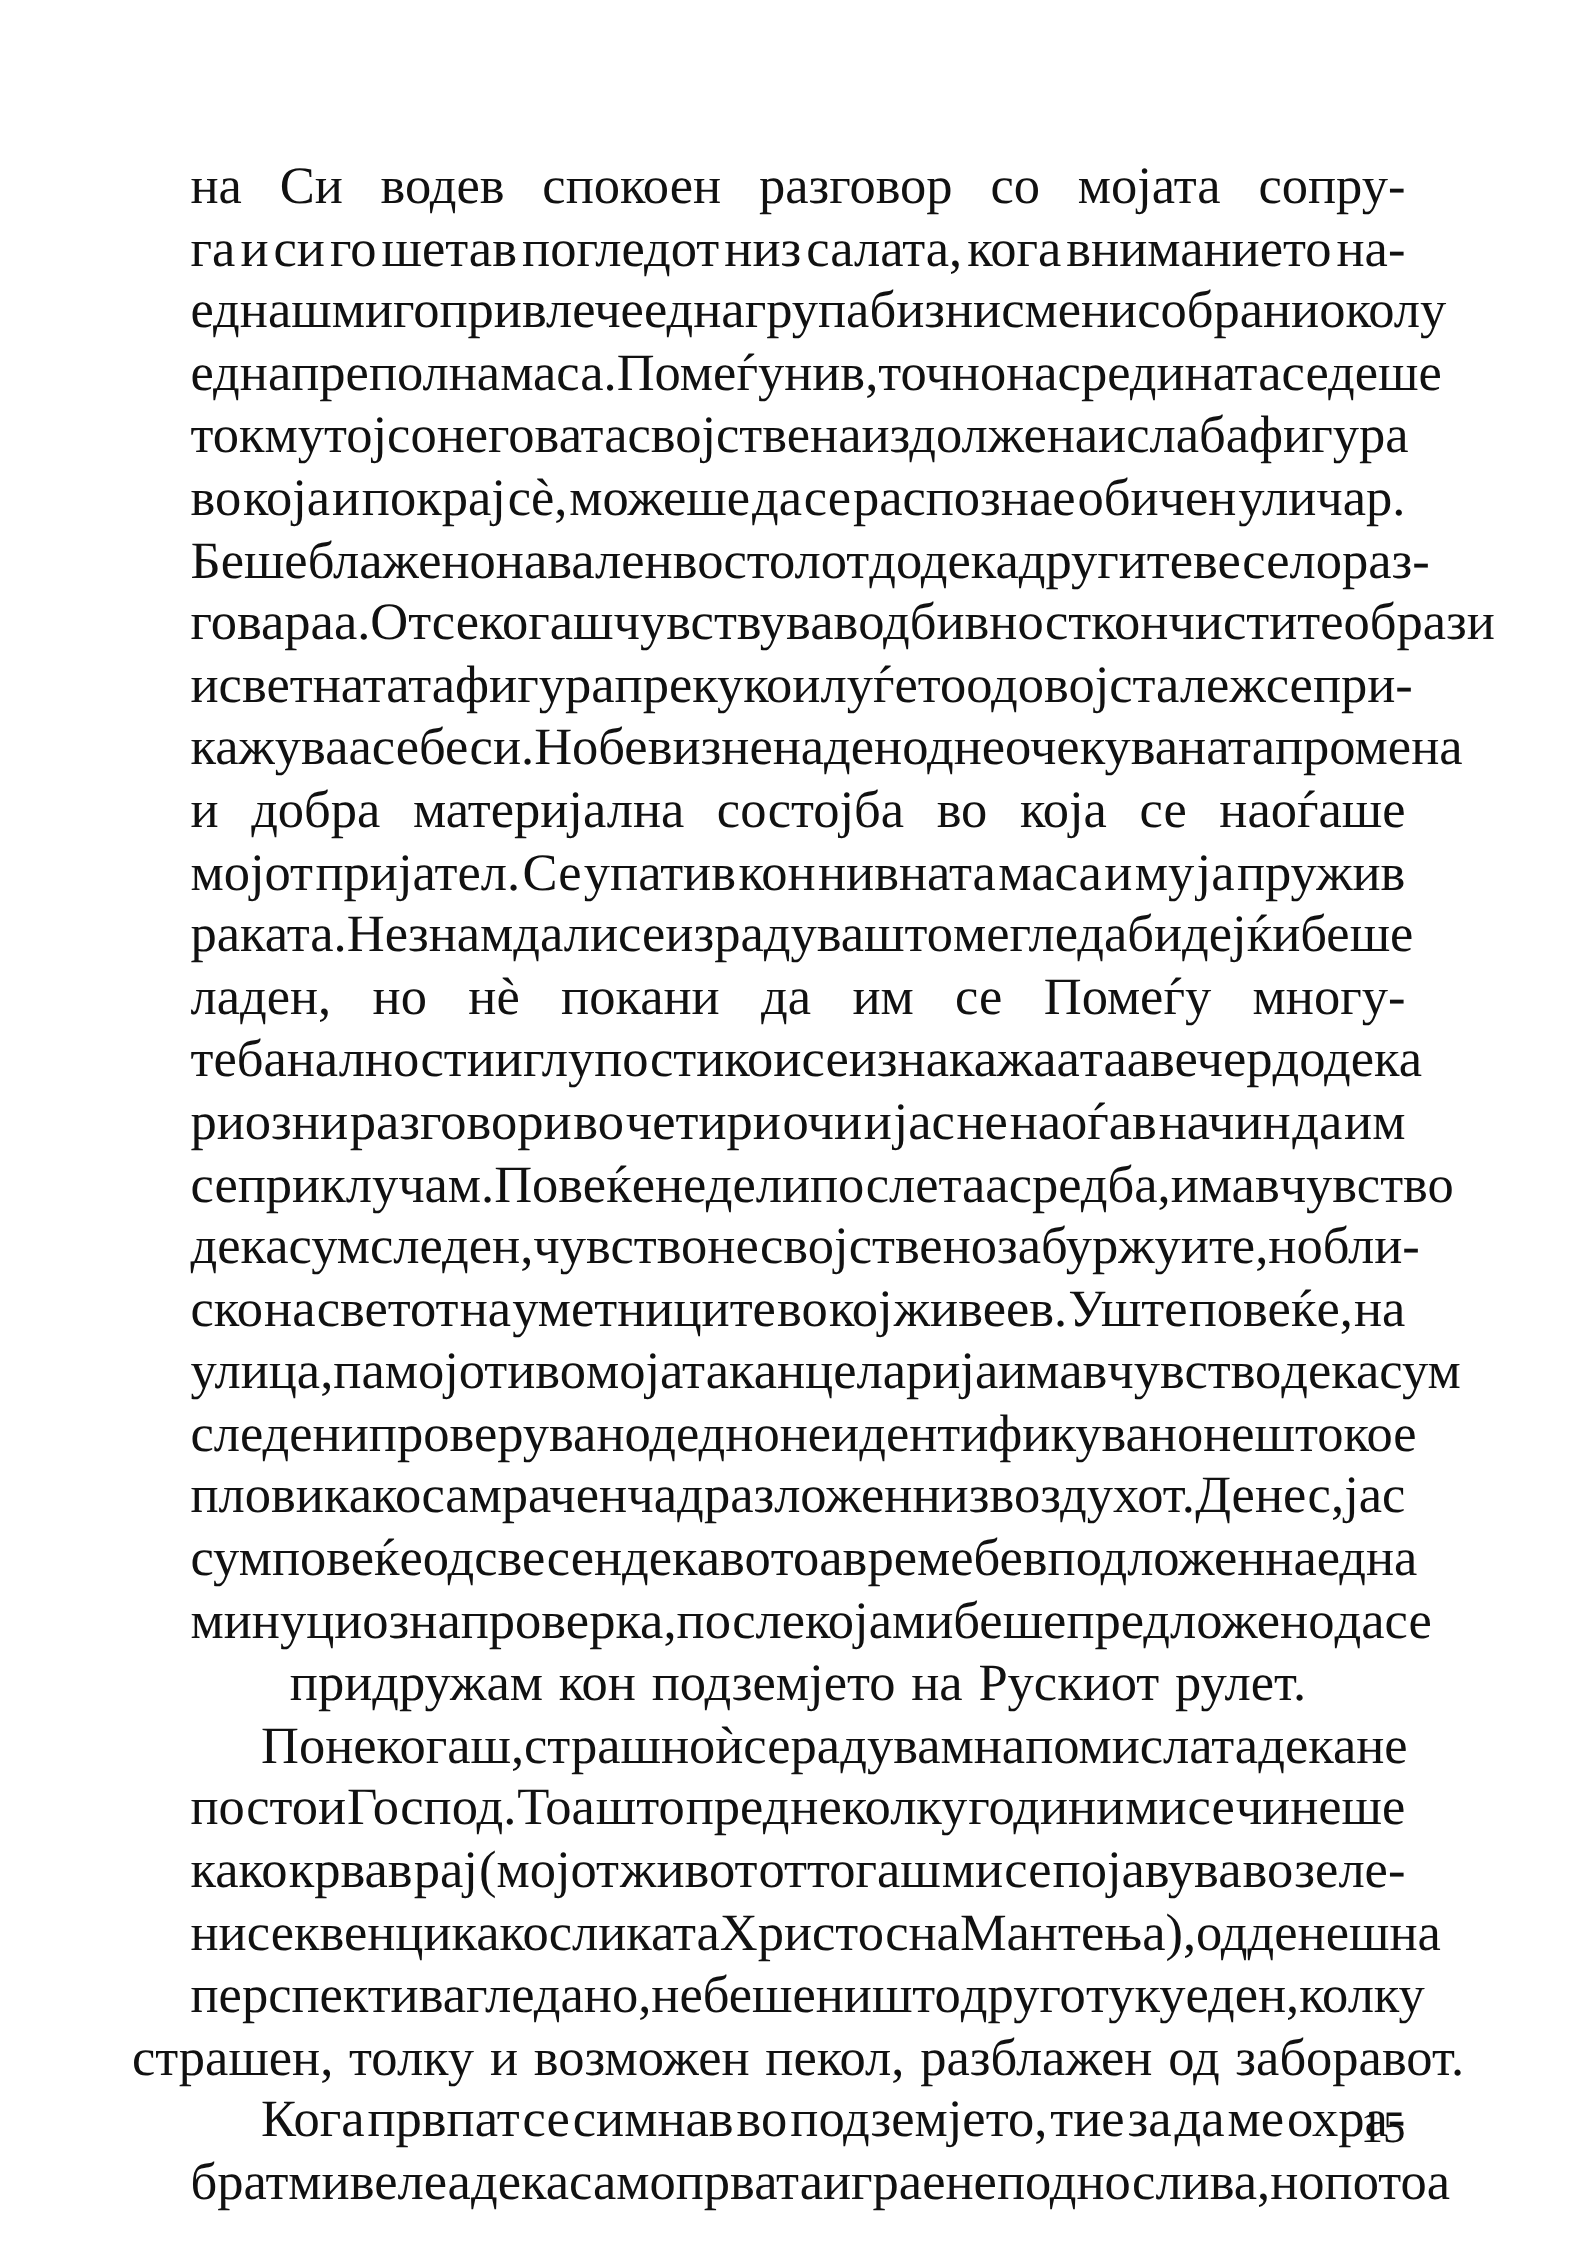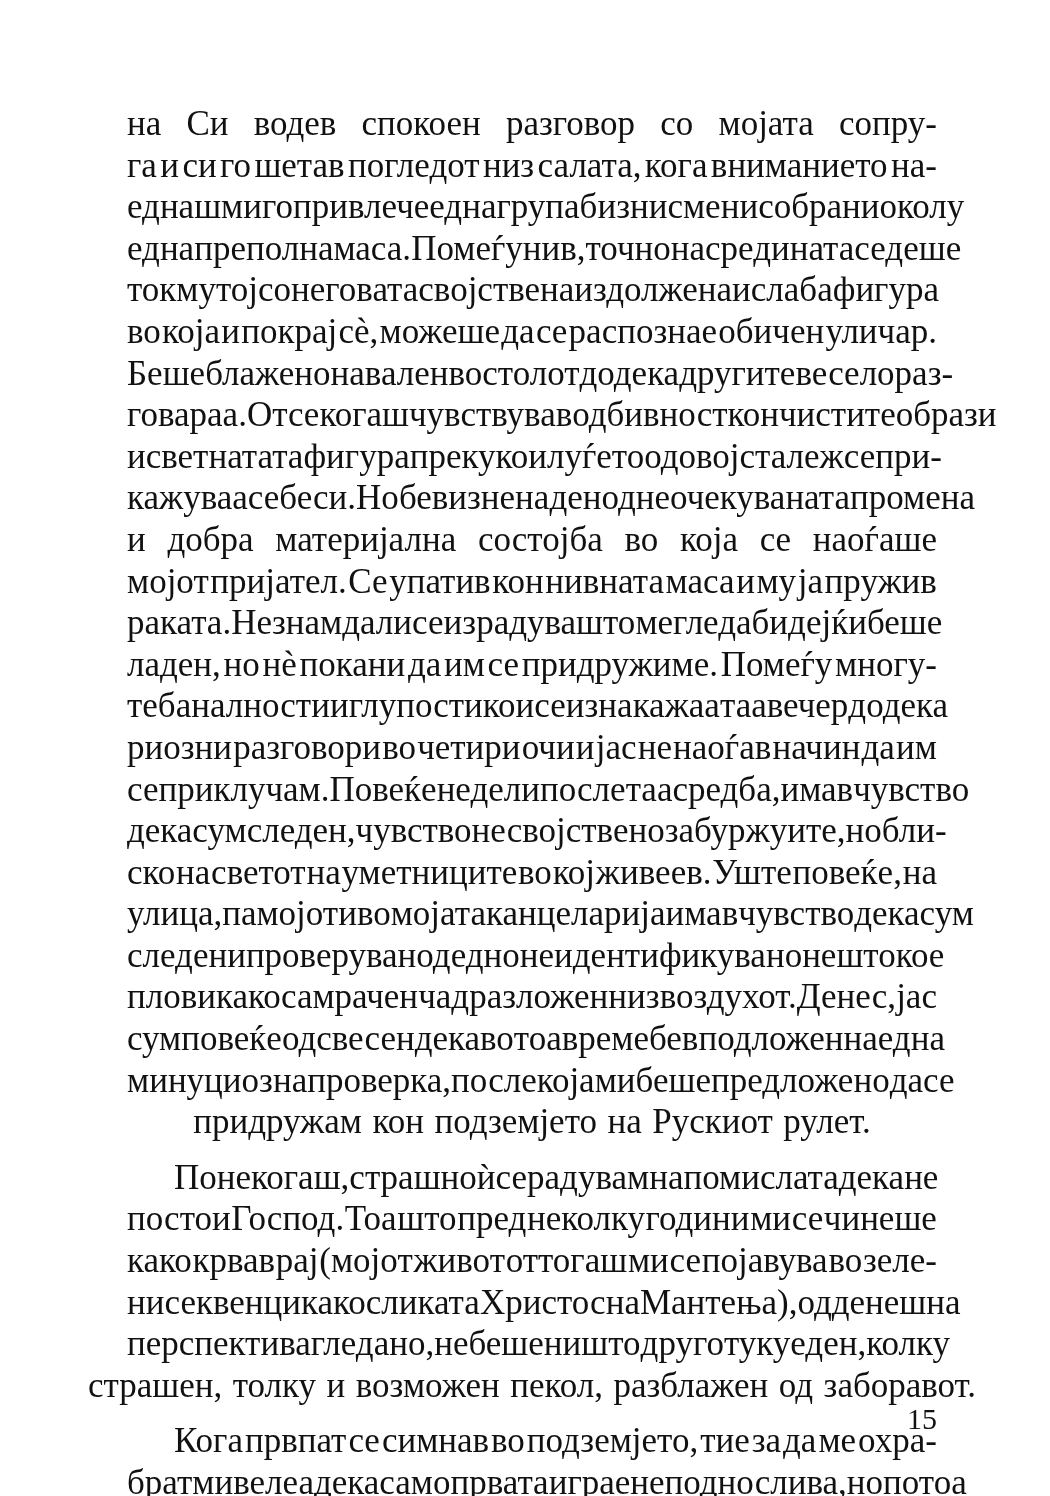--- a/index.html
+++ b/index.html
@@ -51,21 +51,20 @@
   .line.last {
     justify-content: center;
   }
   .line.last .w + .w {
     margin-left: 0.30em;
   }
   
   .line.indent {
     padding-left: 47px;
     width: 763px;
-    margin-top: 14px;
   }
   .w {
     display: inline-block;
   }
 
   #page-number {
     position: absolute;
     left: 0;
     top: 1400px;
     width: 937px;
@@ -87,21 +86,21 @@
       <div class="line just"><span class="w">една</span><span class="w">преполна</span><span class="w">маса.</span><span class="w">Помеѓу</span><span class="w">нив,</span><span class="w">точно</span><span class="w">на</span><span class="w">средината</span><span class="w">седеше</span></div>
       <div class="line just"><span class="w">токму</span><span class="w">тој</span><span class="w">со</span><span class="w">неговата</span><span class="w">својствена</span><span class="w">издолжена</span><span class="w">и</span><span class="w">слаба</span><span class="w">фигура</span></div>
       <div class="line just"><span class="w">во</span><span class="w">која</span><span class="w">и</span><span class="w">покрај</span><span class="w">сè,</span><span class="w">можеше</span><span class="w">да</span><span class="w">се</span><span class="w">распознае</span><span class="w">обичен</span><span class="w">уличар.</span></div>
       <div class="line just"><span class="w">Беше</span><span class="w">блажено</span><span class="w">навален</span><span class="w">во</span><span class="w">столот</span><span class="w">додека</span><span class="w">другите</span><span class="w">весело</span><span class="w">раз-</span></div>
       <div class="line just"><span class="w">говараа.</span><span class="w">Отсекогаш</span><span class="w">чувствував</span><span class="w">одбивност</span><span class="w">кон</span><span class="w">чистите</span><span class="w">образи</span></div>
       <div class="line just"><span class="w">и</span><span class="w">светнатата</span><span class="w">фигура</span><span class="w">преку</span><span class="w">кои</span><span class="w">луѓето</span><span class="w">од</span><span class="w">овој</span><span class="w">сталеж</span><span class="w">се</span><span class="w">при-</span></div>
       <div class="line just"><span class="w">кажуваа</span><span class="w">себеси.</span><span class="w">Но</span><span class="w">бев</span><span class="w">изненаден</span><span class="w">од</span><span class="w">неочекуваната</span><span class="w">промена</span></div>
       <div class="line just"><span class="w">и</span><span class="w">добра</span><span class="w">материјална</span><span class="w">состојба</span><span class="w">во</span><span class="w">која</span><span class="w">се</span><span class="w">наоѓаше</span></div>
       <div class="line just"><span class="w">мојот</span><span class="w">пријател.</span><span class="w">Се</span><span class="w">упатив</span><span class="w">кон</span><span class="w">нивната</span><span class="w">маса</span><span class="w">и</span><span class="w">му</span><span class="w">ја</span><span class="w">пружив</span></div>
       <div class="line just"><span class="w">раката.</span><span class="w">Не</span><span class="w">знам</span><span class="w">дали</span><span class="w">се</span><span class="w">израдува</span><span class="w">што</span><span class="w">ме</span><span class="w">гледа</span><span class="w">бидејќи</span><span class="w">беше</span></div>
-      <div class="line just"><span class="w">ладен,</span><span class="w">но</span><span class="w">нè</span><span class="w">покани</span><span class="w">да</span><span class="w">им</span><span class="w">се</span><span class="w">придружиме.</span><span class="w">Помеѓу</span><span class="w">многу-</span></div>
+      <div class="line just"><span class="w">ладен,</span><span class="w">но</span><span class="w">нè</span><span class="w">покани</span><span class="w">да</span><span class="w">им</span><span class="w">се</span><span class="w">Помеѓу</span><span class="w">многу-</span></div>
       <div class="line just"><span class="w">те</span><span class="w">баналности</span><span class="w">и</span><span class="w">глупости</span><span class="w">кои</span><span class="w">се</span><span class="w">изнакажаа</span><span class="w">таа</span><span class="w">вечер</span><span class="w">додека</span></div>
       <div class="line just"><span class="w">риозни</span><span class="w">разговори</span><span class="w">во</span><span class="w">четири</span><span class="w">очи</span><span class="w">и</span><span class="w">јас</span><span class="w">не</span><span class="w">наоѓав</span><span class="w">начин</span><span class="w">да</span><span class="w">им</span></div>
       <div class="line just"><span class="w">се</span><span class="w">приклучам.</span><span class="w">Повеќе</span><span class="w">недели</span><span class="w">после</span><span class="w">таа</span><span class="w">средба,</span><span class="w">имав</span><span class="w">чувство</span></div>
       <div class="line just"><span class="w">дека</span><span class="w">сум</span><span class="w">следен,</span><span class="w">чувство</span><span class="w">несвојствено</span><span class="w">за</span><span class="w">буржуите,</span><span class="w">но</span><span class="w">бли-</span></div>
       <div class="line just"><span class="w">ско</span><span class="w">на</span><span class="w">светот</span><span class="w">на</span><span class="w">уметниците</span><span class="w">во</span><span class="w">кој</span><span class="w">живеев.</span><span class="w">Уште</span><span class="w">повеќе,</span><span class="w">на</span></div>
       <div class="line just"><span class="w">улица,</span><span class="w">па</span><span class="w">мојот</span><span class="w">и</span><span class="w">во</span><span class="w">мојата</span><span class="w">канцеларија</span><span class="w">имав</span><span class="w">чувство</span><span class="w">дека</span><span class="w">сум</span></div>
       <div class="line just"><span class="w">следен</span><span class="w">и</span><span class="w">проверуван</span><span class="w">од</span><span class="w">едно</span><span class="w">неидентификувано</span><span class="w">нешто</span><span class="w">кое</span></div>
       <div class="line just"><span class="w">плови</span><span class="w">како</span><span class="w">самрачен</span><span class="w">чад</span><span class="w">разложен</span><span class="w">низ</span><span class="w">воздухот.</span><span class="w">Денес,</span><span class="w">јас</span></div>
       <div class="line just"><span class="w">сум</span><span class="w">повеќе</span><span class="w">од</span><span class="w">свесен</span><span class="w">дека</span><span class="w">во</span><span class="w">тоа</span><span class="w">време</span><span class="w">бев</span><span class="w">подложен</span><span class="w">на</span><span class="w">една</span></div>
       <div class="line just"><span class="w">минуциозна</span><span class="w">проверка,</span><span class="w">после</span><span class="w">која</span><span class="w">ми</span><span class="w">беше</span><span class="w">предложено</span><span class="w">да</span><span class="w">се</span></div>

